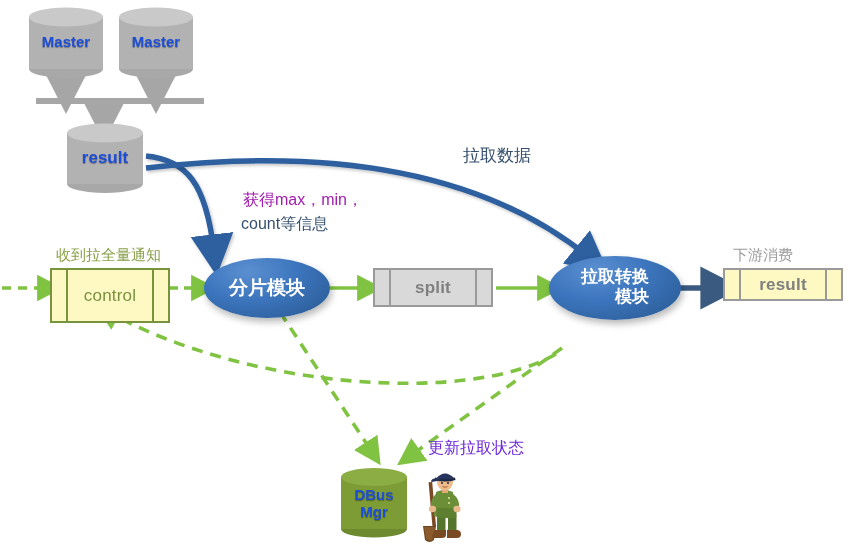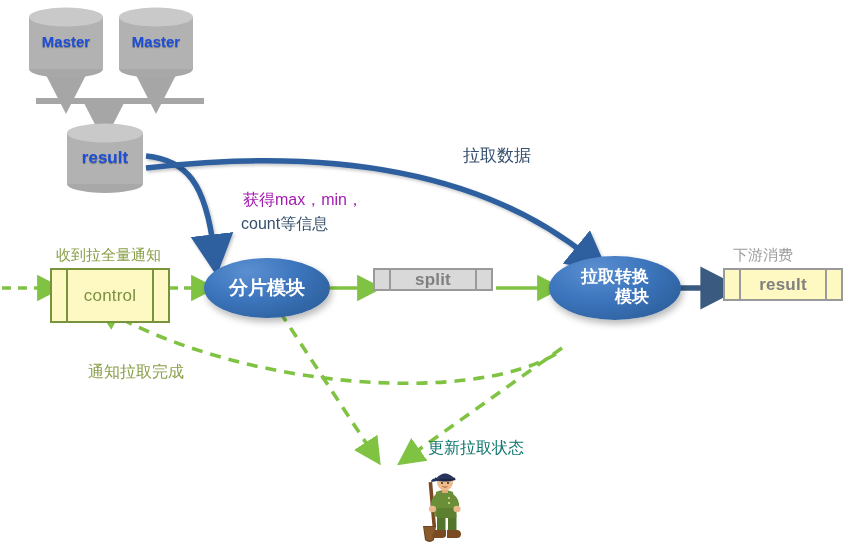--- a/index.html
+++ b/index.html
@@ -137,41 +137,52 @@
        background:#fef9c3;border:2.5px solid #77933c;">
     <span class="bar" style="left:14px;background:#77933c;"></span>
     <span class="bar" style="right:14px;background:#77933c;"></span>
     <span class="txt" style="font-size:17px;color:#7a9142;font-weight:normal;">control</span>
   </div>
 
   <div class="ell" style="left:204px;top:258px;width:126px;height:60px;font-size:19px;">
     <span>分片模块</span>
   </div>
 
-  <div class="pbox" style="left:373px;top:268px;width:120px;height:23px;
+  <div class="pbox" style="left:373px;top:268px;width:120px;height:39px;
        background:#d9d9d9;border:2.5px solid #9a9a9a;">
     <span class="bar" style="left:14px;background:#9a9a9a;"></span>
     <span class="bar" style="right:14px;background:#9a9a9a;"></span>
     <span class="txt" style="font-size:17px;color:#808080;">split</span>
   </div>
 
   <div class="ell" style="left:549px;top:256px;width:132px;height:64px;font-size:17px;font-family:Liberation Mono, monospace;">
     <span>
       <span>拉取转换</span><br>
       <span>模块</span>
     </span>
   </div>
 
   <div class="pbox" style="left:723px;top:268px;width:120px;height:33px;
        background:#fef9c3;border:2.5px solid #9a9a9a;">
     <span class="bar" style="left:14px;background:#9a9a9a;"></span>
     <span class="bar" style="right:14px;background:#9a9a9a;"></span>
     <span class="txt" style="font-size:17px;color:#808080;">result</span>
   </div>
 
+  <div class="cyl" style="left:339px;top:467px;width:70px;height:72px;">
+    <svg class="body" viewBox="0 0 70 72" preserveAspectRatio="none">
+      <ellipse cx="35" cy="62" rx="33" ry="8.5" fill="#6d8a2e"></ellipse>
+      <rect x="2" y="10" width="66" height="52" fill="#7d9c35"></rect>
+      <ellipse cx="35" cy="10" rx="33" ry="9" fill="#8cac44"></ellipse>
+    </svg>
+    <span class="lbl" style="font-size:15px;">
+      <span>DBus</span><br>
+      <span>Mgr</span>
+    </span>
+  </div>
 
   <div class="node" style="left:411px;top:466px;width:66px;height:78px;">
     <svg viewBox="0 0 66 78" width="66" height="78">
 
       <rect x="19.5" y="16" width="3.6" height="45" fill="#7b4a24" transform="rotate(-5 21 38)"></rect>
       <path d="M12,60 L25,60 L23,74 Q18.5,78 14,74 z" fill="#6b4522"></path>
       <path d="M13,61 L24,61 L22.2,73 Q18.5,76 15,73 z" fill="#8a5a2b"></path>
 
       <rect x="26" y="48" width="8.5" height="18" fill="#55742c" rx="2"></rect>
       <rect x="37" y="48" width="8.5" height="18" fill="#55742c" rx="2"></rect>
@@ -204,19 +215,18 @@
     </svg>
   </div>
 
   <div class="cap" style="left:463px;top:145px;font-size:17px;color:#36506e;">拉取数据</div>
 
   <div class="cap" style="left:243px;top:190px;font-size:16px;color:#a21caf;">获得max，min，</div>
   <div class="cap" style="left:241px;top:214px;font-size:16px;color:#36506e;">count等信息</div>
 
   <div class="cap" style="left:56px;top:246px;font-size:15px;color:#8aa04a;">收到拉全量通知</div>
 
-  <div class="cap" style="left:88px;top:362px;font-size:16px;color:#8aa04a;">通知拉取完成</div>
-
-  <div class="cap" style="left:428px;top:438px;font-size:16px;color:#0f766e;">更新拉取状态</div>
+
+  <div class="cap" style="left:428px;top:438px;font-size:16px;color:#6d28d9;">更新拉取状态</div>
 
   <div class="cap" style="left:733px;top:246px;font-size:15px;color:#9b9b9b;">下游消费</div>
 
 </div>
 
 </body></html>

